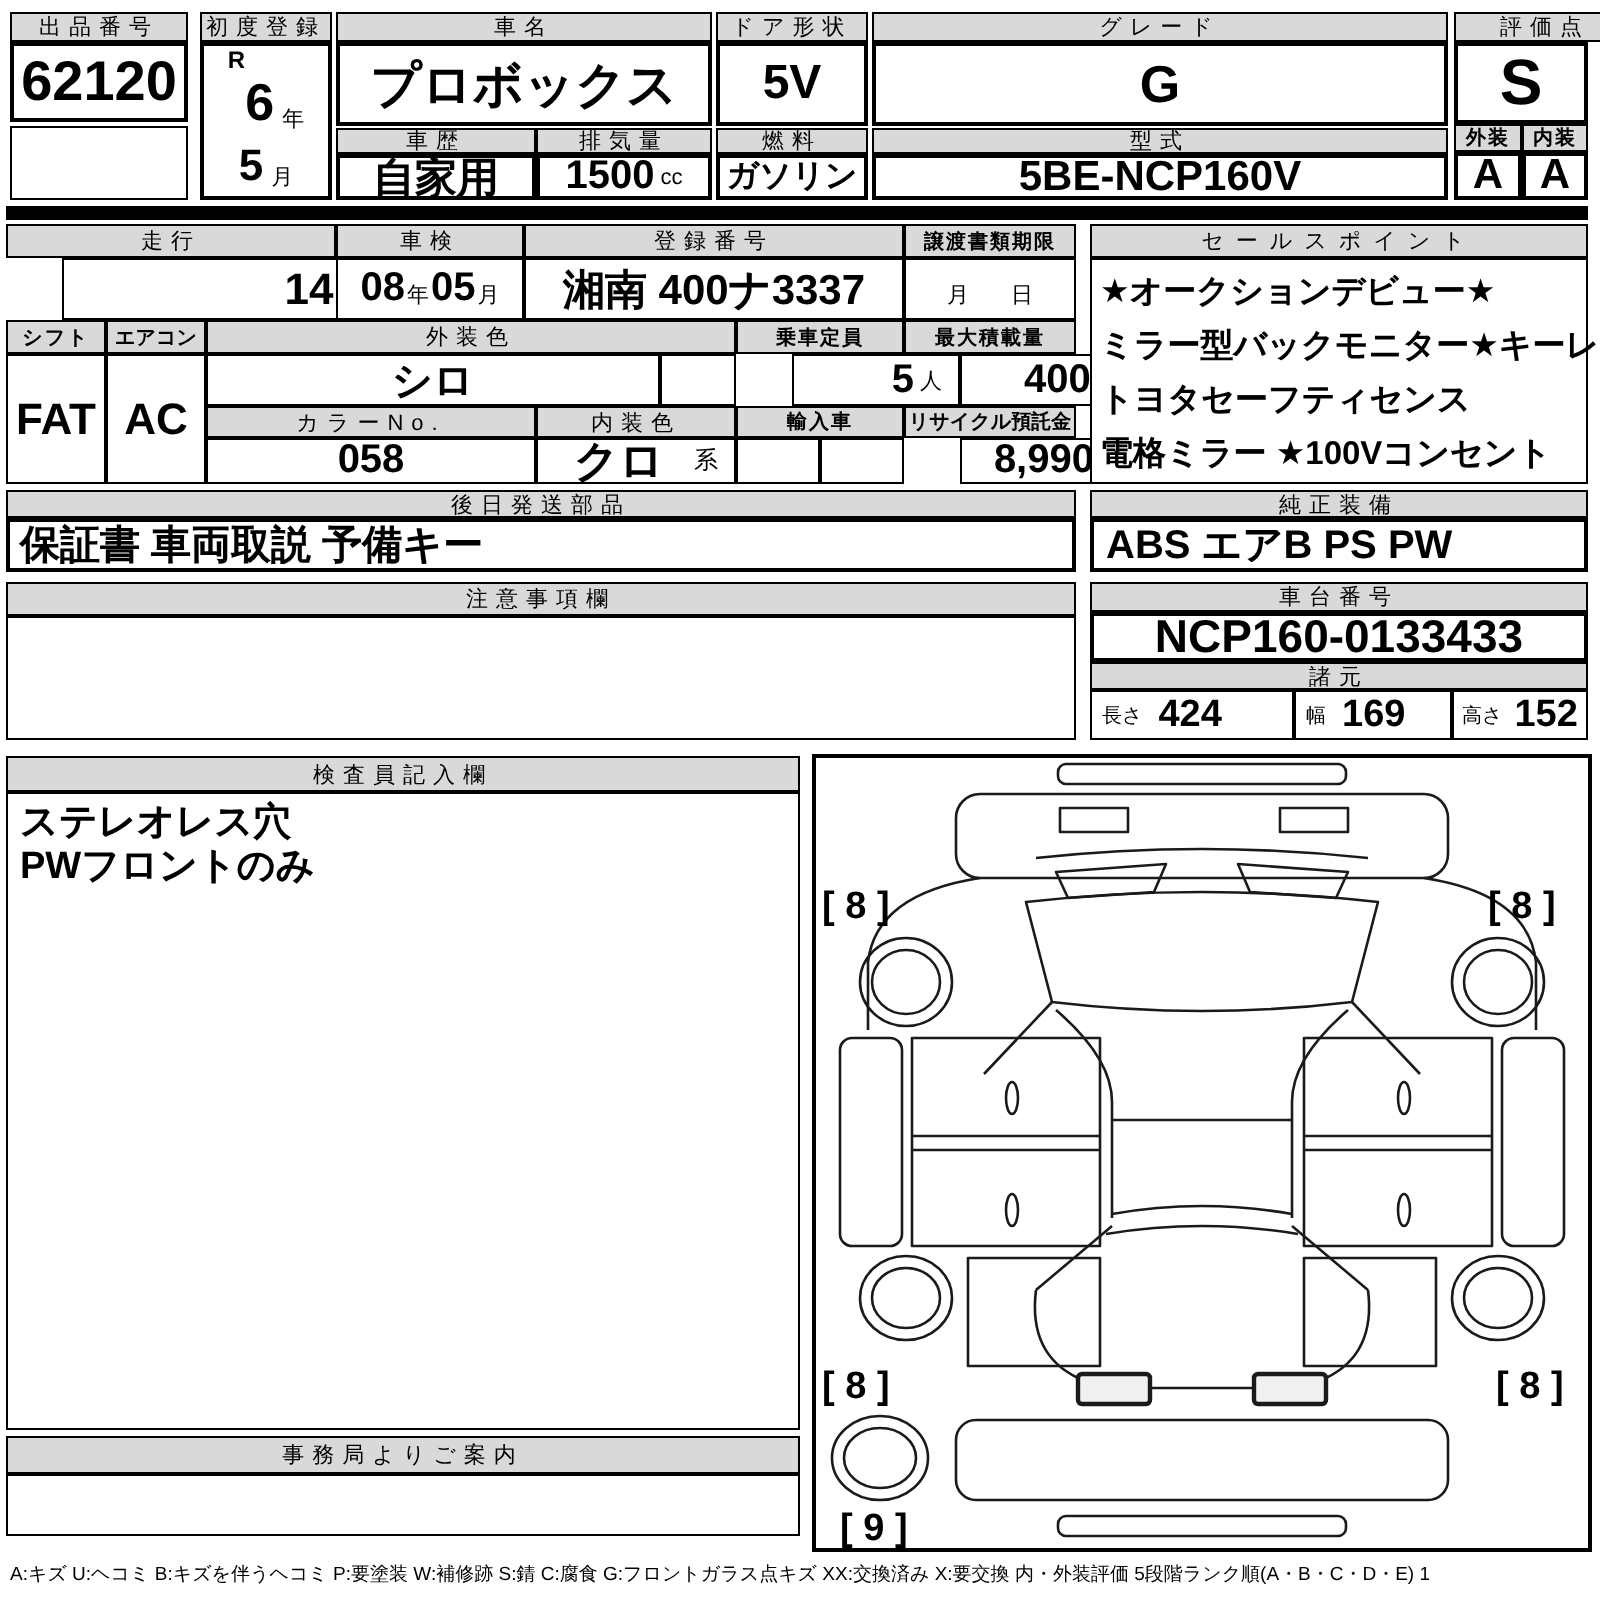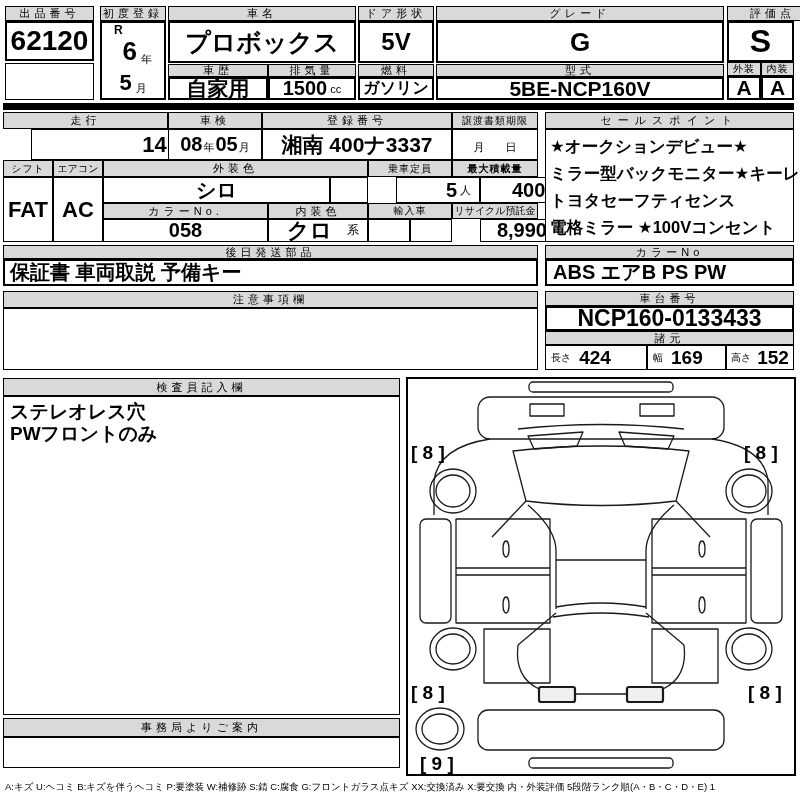--- a/index.html
+++ b/index.html
@@ -1,20 +1,20 @@
 <!DOCTYPE html>
 <html><head>
 <meta charset="utf-8">
 <style>
   html,body{margin:0;padding:0;background:#fff;}
   body{width:800px;height:800px;position:relative;font-family:"Liberation Sans","DejaVu Sans",sans-serif;color:#000;}
   .abs{position:absolute;box-sizing:border-box;}
   .hdr{background:#d9d9d9;border:1px solid #000;display:flex;align-items:center;justify-content:center;
        font-size:11px;letter-spacing:4px;white-space:nowrap;overflow:hidden;}
-  .hdr.sm{font-size:10px;letter-spacing:1px;}
+  .hdr.sm{font-size:10px;letter-spacing:1px;font-weight:bold;}
   .hdr.ns{letter-spacing:0;}
   .cell{border:1px solid #000;background:#fff;display:flex;align-items:center;justify-content:center;overflow:hidden;}
   .cell.left{justify-content:flex-start;}
   .cell.right{justify-content:flex-end;margin-left:28px;}
   .v{font-weight:bold;}
   .u{font-size:11px;margin-left:3px;}
   .bar{background:#000;}
   .fs28{font-size:28px}.fs26{font-size:26px}.fs25{font-size:25px}.fs24{font-size:24px}.fs23{font-size:23px}
   .fs22{font-size:22px}.fs21{font-size:21px}.fs20{font-size:20px}.fs19{font-size:19px}.fs18{font-size:22px}.fs16{font-size:16px}.fs32{font-size:32px}.fs12{font-size:12px}.fs11{font-size:11px}
   .salesbox{border:1px solid #000;background:#fff;padding:3px 2px 0 4px;}
@@ -134,21 +134,21 @@
 <div class="abs hdr" style="left:3px;top:291px;width:535px;height:17px">注意事項欄</div>
 <div class="abs cell" style="left:3px;top:308px;width:535px;height:62px"></div>
 
 <div class="abs hdr" style="left:545px;top:112px;width:249px;height:17px;letter-spacing:6px">セールスポイント</div>
 <div class="abs salesbox" style="left:545px;top:129px;width:249px;height:113px">
   <div>★オークションデビュー★</div>
   <div>ミラー型バックモニター★キーレス</div>
   <div>トヨタセーフティセンス</div>
   <div>電格ミラー ★100Vコンセント</div>
 </div>
-<div class="abs hdr" style="left:545px;top:245px;width:249px;height:14px">カラーNo</div>
+<div class="abs hdr" style="left:545px;top:245px;width:249px;height:14px">純正装備</div>
 <div class="abs cell left v fs20" style="left:545px;top:259px;width:249px;height:27px;padding-left:6px;border-width:2px">ABS エアB PS PW</div>
 
 <div class="abs hdr" style="left:545px;top:291px;width:249px;height:15px">車台番号</div>
 <div class="abs cell v fs23" style="left:545px;top:306px;width:249px;height:25px;border-width:2px">NCP160-0133433</div>
 <div class="abs hdr" style="left:545px;top:331px;width:249px;height:14px">諸元</div>
 <div class="abs cell" style="left:545px;top:345px;width:102px;height:25px;justify-content:flex-start;padding-left:5px">
   <span style="font-size:10px;margin-right:8px">長さ</span>
   <span class="v fs19">424</span>
 </div>
 <div class="abs cell" style="left:647px;top:345px;width:79px;height:25px;justify-content:flex-start;padding-left:5px">

